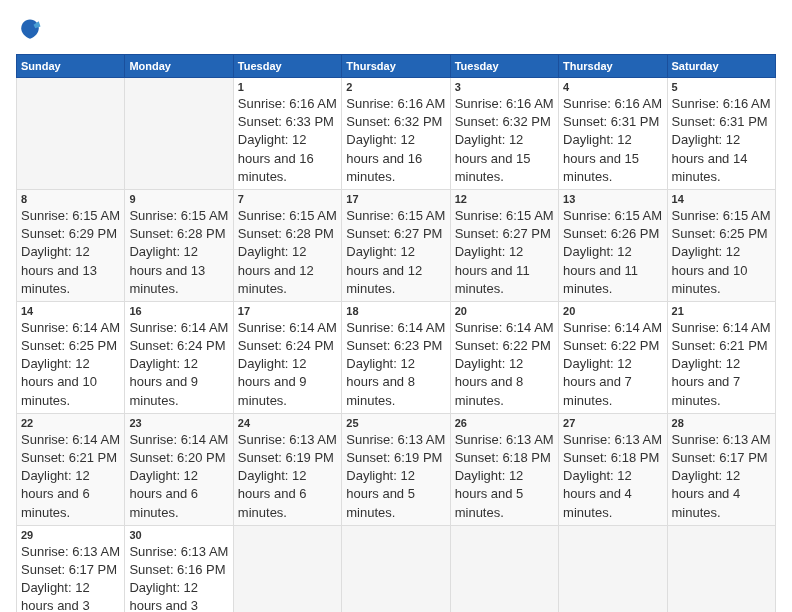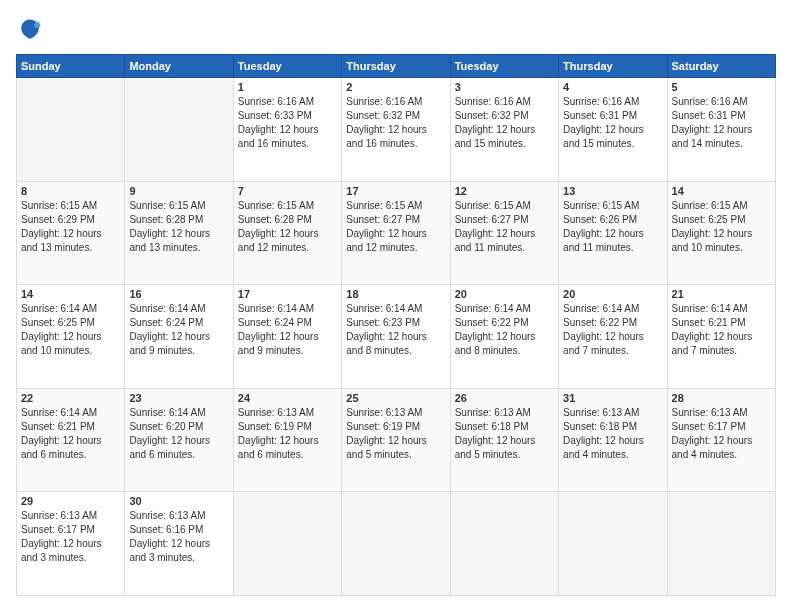--- a/index.html
+++ b/index.html
@@ -83,21 +83,21 @@
     .calendar td.empty {
       background: #f5f5f5;
     }
     .day-num {
       font-size: 11px;
       font-weight: bold;
       display: block;
       margin-bottom: 2px;
     }
     .day-info {
-      font-size: 10px;
+      font-size: 13px;
       line-height: 1.4;
       color: #333;
     }
     tr:nth-child(even) td:not(.empty) {
       background: #f9f9f9;
     }
   </style>
 </head>
 <body>
 
@@ -327,21 +327,21 @@
           </td>
           <td>
             <span class="day-num">26</span>
         <div class="day-info">
           Sunrise: 6:13 AM<br>
           Sunset: 6:18 PM<br>
           Daylight: 12 hours and 5 minutes.
         </div>
           </td>
           <td>
-            <span class="day-num">31</span>
+            <span class="day-num">27</span>
         <div class="day-info">
           Sunrise: 6:13 AM<br>
           Sunset: 6:18 PM<br>
           Daylight: 12 hours and 4 minutes.
         </div>
           </td>
           <td>
             <span class="day-num">28</span>
         <div class="day-info">
           Sunrise: 6:13 AM<br>

